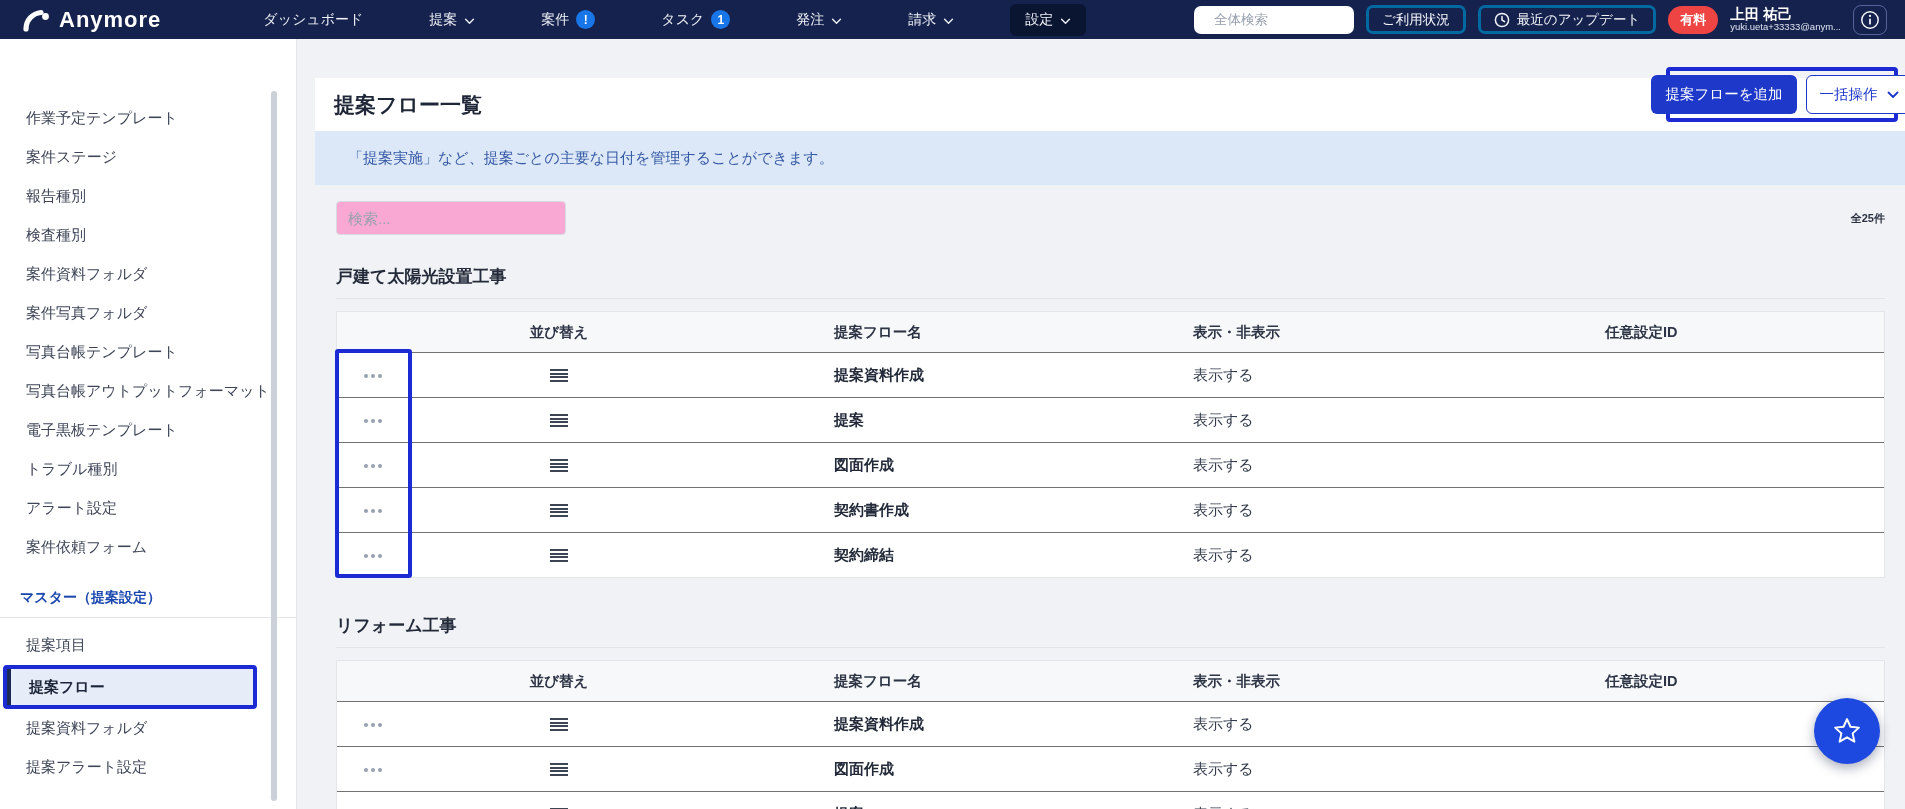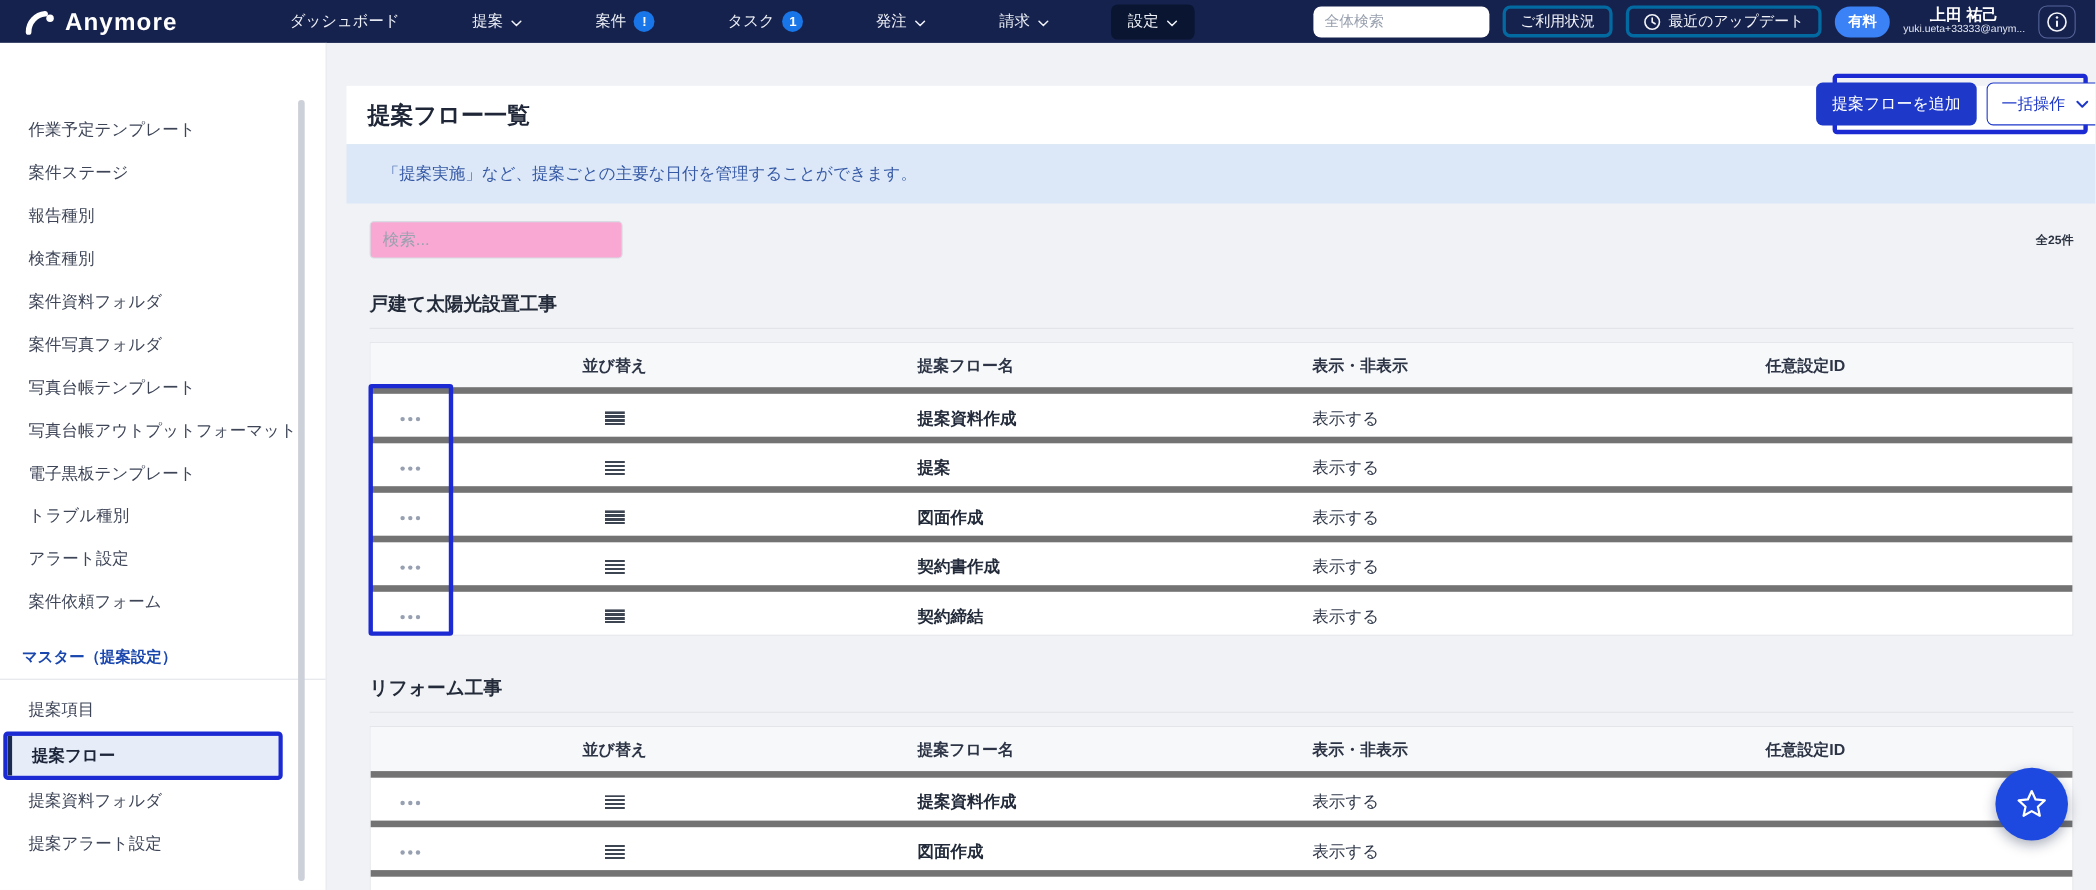--- a/index.html
+++ b/index.html
@@ -13,30 +13,30 @@
   .logo-text { font-size:22px; font-weight:700; letter-spacing:1px; color:#fff; }
   .nav-items { display:flex; align-items:center; margin-left:92px; gap:46px; }
   .nav-item { display:flex; align-items:center; gap:7px; font-size:14px; cursor:pointer;
     color:#eef1f7; white-space:nowrap; padding:7px 10px; border-radius:6px; }
   .nav-item.active { background:#0a1531; padding:7px 15px; }
   .nav-badge { width:19px; height:19px; border-radius:50%; background:#1976e8; color:#fff;
     font-size:12px; font-weight:700; display:flex; align-items:center; justify-content:center; }
   .chev { margin-top:1px; }
   .nav-right { margin-left:auto; display:flex; align-items:center; gap:12px; }
   .nav-search { width:160px; height:28px; border-radius:7px; border:none; background:#fff;
-    padding:0 10px; font-size:13.5px; color:#242c3c; outline:none; }
+    padding:0 20px; font-size:13.5px; color:#242c3c; outline:none; }
   .nav-search::placeholder { color:#98a0ae; }
   .nav-btn { height:29px; display:flex; align-items:center; gap:7px; padding:0 13px;
     background:transparent; border:3px solid #0369a1; border-radius:7px; color:#f2f4f8;
     font-size:13.5px; cursor:pointer; white-space:nowrap;
     font-family:"Liberation Sans","DejaVu Sans",sans-serif; }
-  .plan-badge { background:#3b82f6; color:#fff; font-size:13px; font-weight:700;
+  .plan-badge { background:#ef4444; color:#fff; font-size:13px; font-weight:700;
     padding:5px 12px; border-radius:15px; white-space:nowrap; }
   .user-block { line-height:1.15; max-width:118px; }
-  .user-name { font-size:14.5px; font-weight:700; color:#fff; white-space:nowrap;text-align:center; }
+  .user-name { font-size:14.5px; font-weight:700; color:#fff; white-space:nowrap; }
   .user-email { font-size:9.5px; color:#dfe4f0; white-space:nowrap; overflow:hidden; }
   .info-btn { width:34px; height:30px; border:1px solid #55649a; border-radius:8px;
     background:transparent; display:flex; align-items:center; justify-content:center; cursor:pointer; }
 
   
   .body-row { display:flex; height:770px; }
 
   
   .sidebar { position:relative; width:297px; background:#fff; border-right:1px solid #e4e6ea;
     padding-top:60px; flex:none; }
@@ -79,21 +79,21 @@
   .table-search::placeholder { color:#9aa1af; }
   .total-count { font-size:11px; font-weight:600; color:#2b3342; }
 
   .section { margin-top:30px; }
   .section + .section { margin-top:36px; }
   .section-title { font-size:17px; font-weight:700; color:#232b3a; }
   .section-divider { border-bottom:1px solid #e0e3e8; margin-top:10px; }
   .tbl { position:relative; margin-top:12px; background:#fff; border:1px solid #e3e5e9; }
   .tr { display:grid; grid-template-columns:72px 300px 460px 380px 1fr; align-items:center; }
   .tr.head { height:40px; background:#f7f8fa; font-size:14.5px; font-weight:700; color:#2c3445; }
-  .tr.row { height:45px; border-top:6px solid #737373; font-size:15px; }
+  .tr.row { height:45px; border-top:1px solid #737373; font-size:15px; }
   .c2 { display:flex; justify-content:center; }
   .c3 { padding-left:125px; }
   .c4 { padding-left:24px; }
   .c5 { padding-left:56px; }
   .cell-name { font-weight:700; color:#232b3a; }
   .cell-vis { color:#323a4b; }
   .dot-menu { width:72px; height:45px; display:flex; align-items:center; justify-content:center;
     background:transparent; border:none; cursor:pointer; }
   .dots { width:4px; height:4px; border-radius:50%; background:#97a0b0; margin-left:-14px;
     box-shadow:7px 0 #97a0b0, 14px 0 #97a0b0; }

